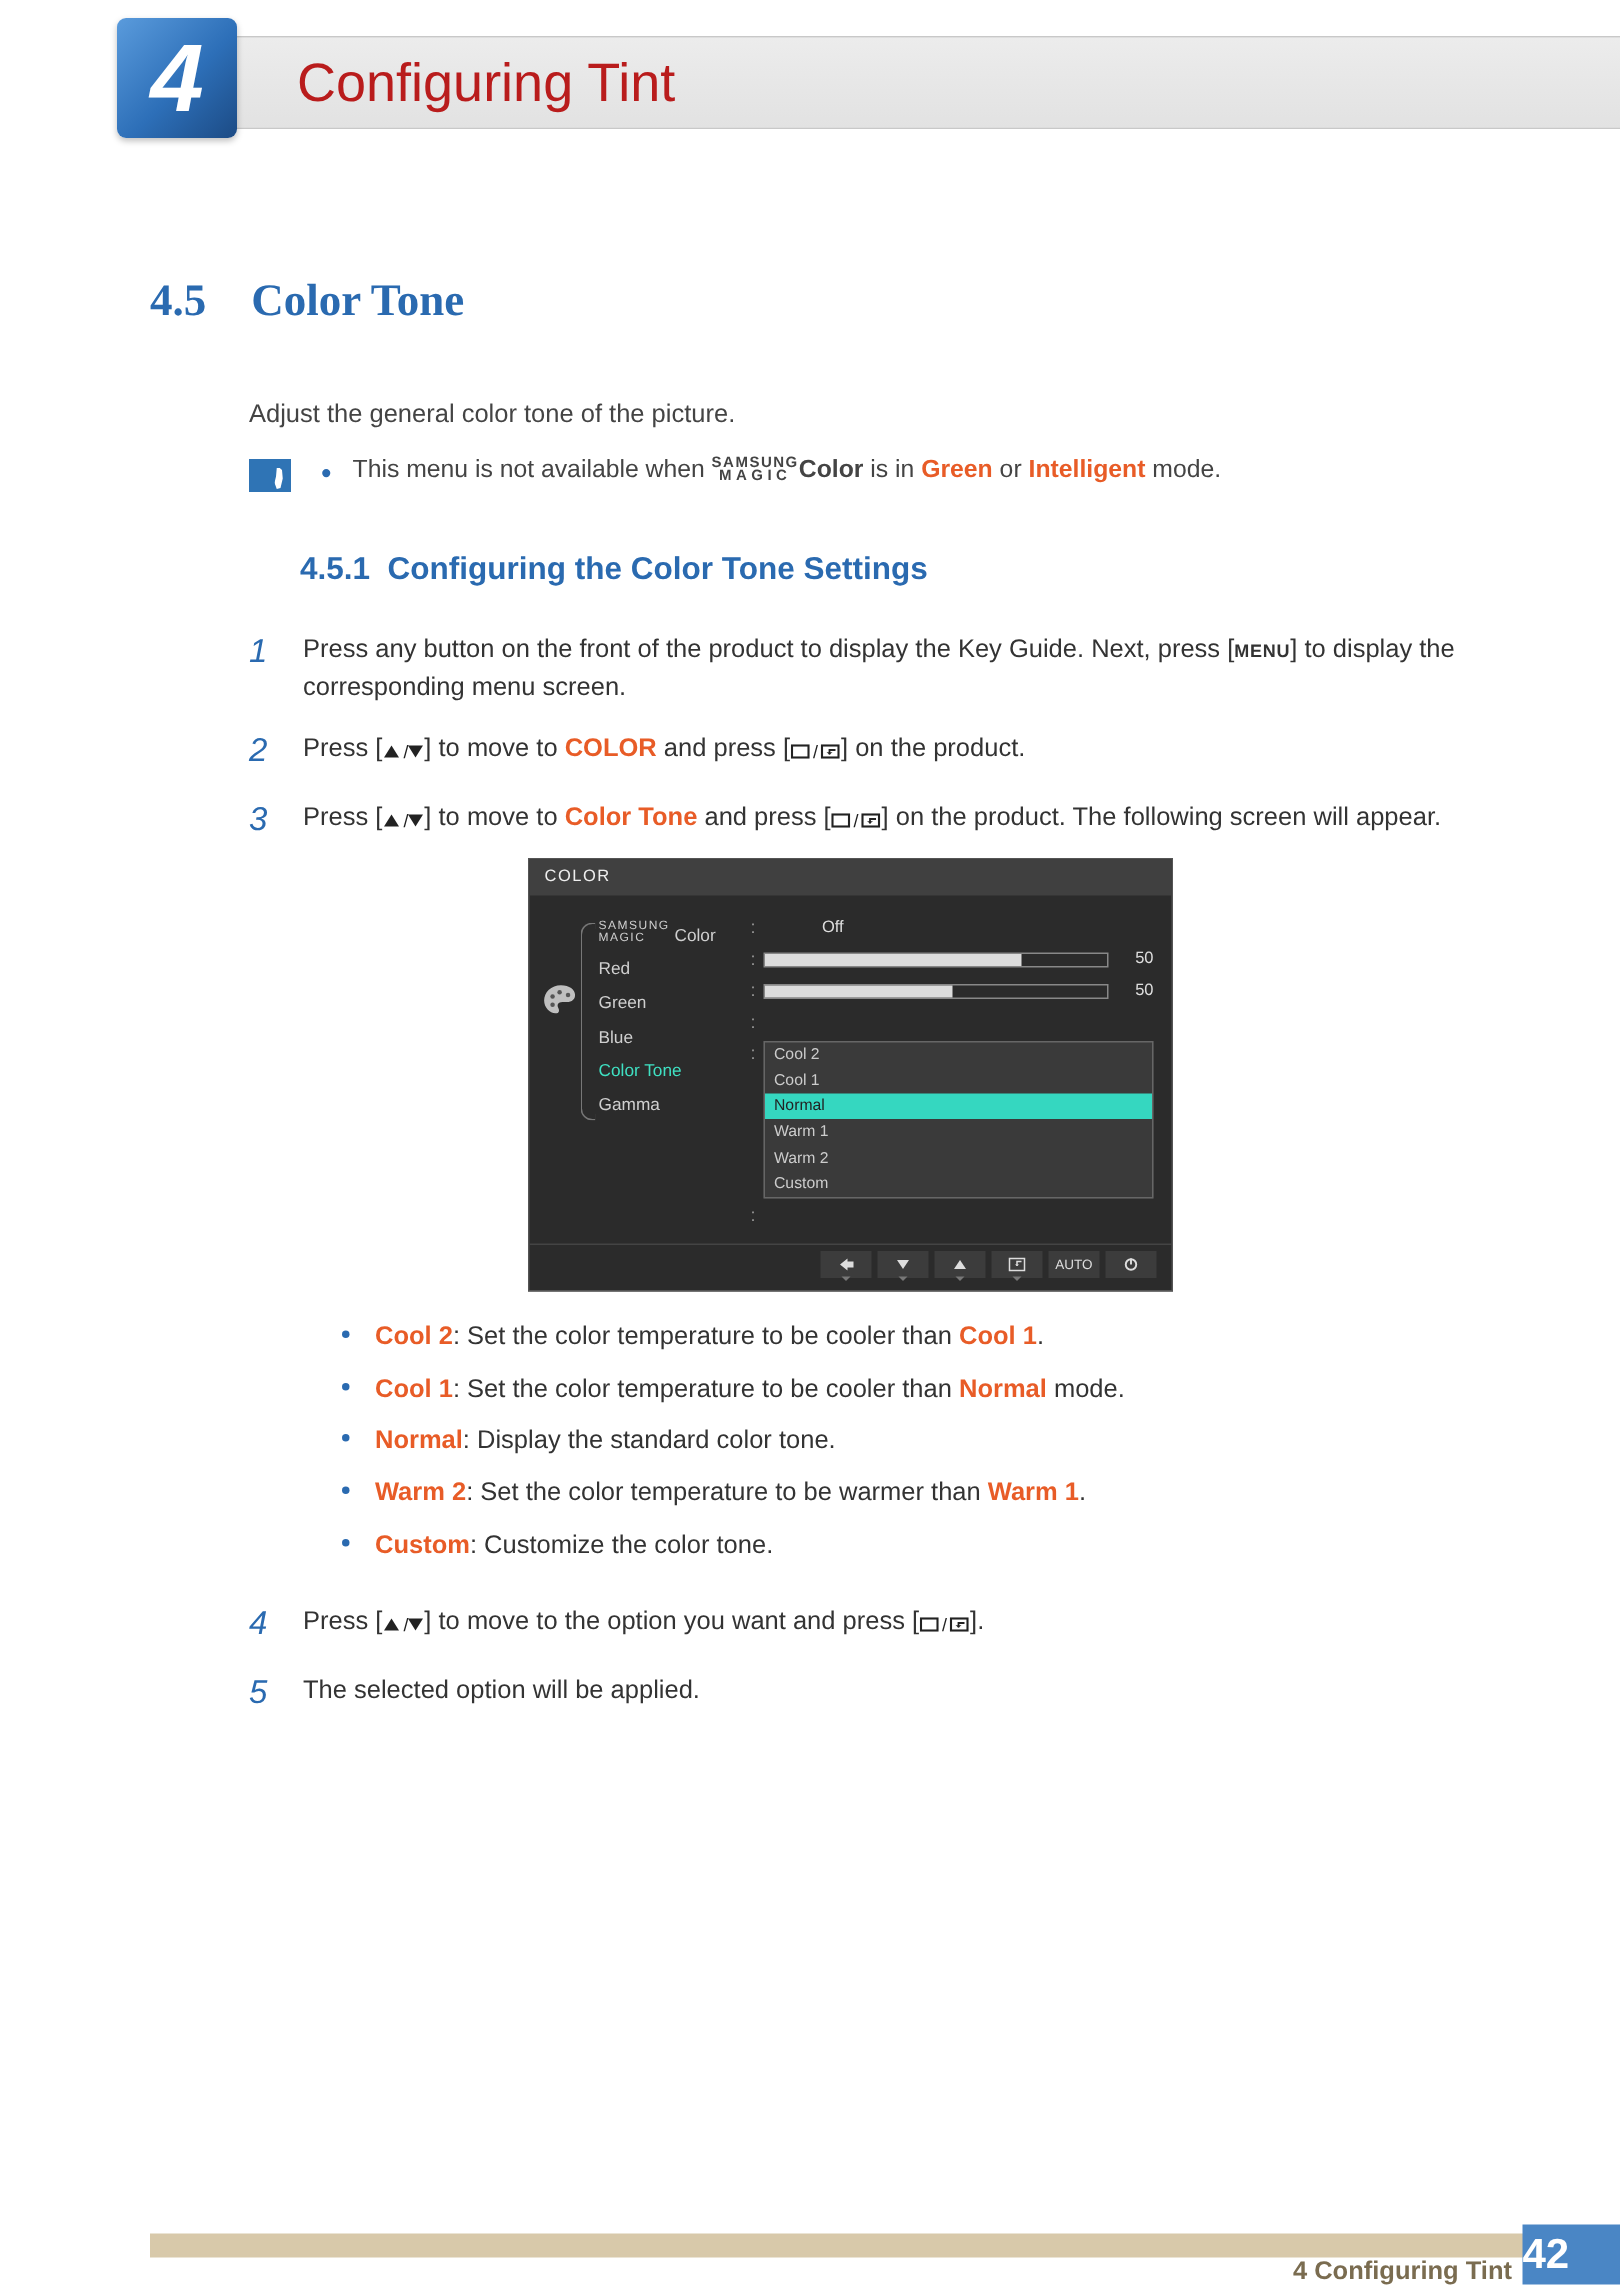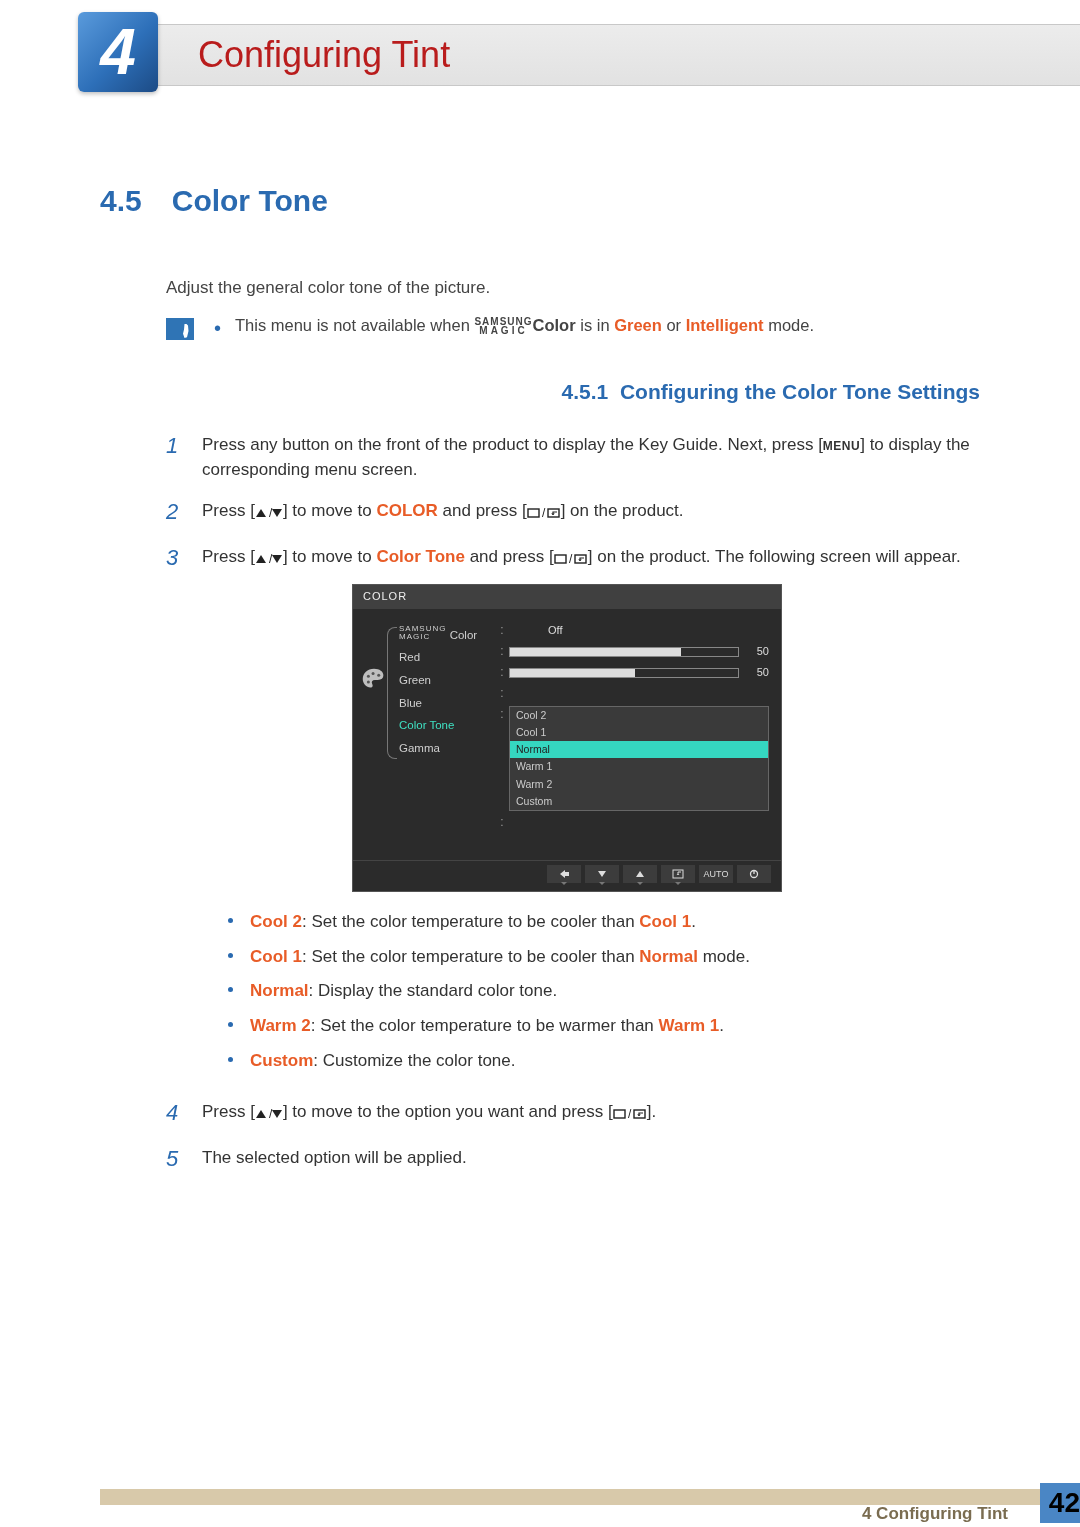--- a/index.html
+++ b/index.html
@@ -36,42 +36,42 @@
     left: 198px; top: 34px;
     font-size: 36px;
     color: #b91c1c;
     font-weight: 500;
   }
 
   
   .content { position: absolute; left: 100px; top: 184px; width: 880px; }
   .sec-num  { color:#2a6ab0; font-size:30px; font-weight:bold; }
   .sec-title{ color:#2a6ab0; font-size:30px; font-weight:bold; margin-left:30px; }
-  .sec-row  { display:flex; align-items:flex-start; margin-bottom:60px; }
+  .sec-row  { display:flex; align-items:flex-start; margin-bottom:48px;font-family:Liberation Serif, serif; }
 
   .intro    { margin-left:66px; font-size:17px; color:#444; margin-bottom:18px; }
 
   .note-row { display:flex; align-items:flex-start; margin-left:66px; margin-bottom:40px; }
   .note-icon{
     width:28px; height:22px; background:#2f74b5; position:relative; flex:0 0 28px;
     margin-right:20px; margin-top:2px;
   }
   .note-icon::after{
     content:""; position:absolute; right:3px; bottom:2px;
     width:10px; height:14px;
     background:#fff;
     clip-path: polygon(35% 0, 55% 0, 70% 10%, 75% 50%, 60% 95%, 35% 100%, 20% 70%, 30% 40%);
   }
   .note-dot { color:#2a6ab0; font-size:20px; line-height:12px; margin-right:14px; position:relative; top:6px; }
   .note-text{ font-size:16.5px; color:#444;text-align:center; }
   .magic-brand { font-weight:bold; font-size:10px; line-height:9px; display:inline-block; vertical-align:middle; letter-spacing:0; position:relative; top:-1px; }
   .magic-brand .l1{ display:block; letter-spacing:1px; }
   .magic-brand .l2{ display:block; letter-spacing:3px; }
 
-  .subhead  { margin-left:100px; color:#2a6ab0; font-size:21px; font-weight:bold; margin-bottom:26px;text-align:right; }
+  .subhead  { margin-left:100px; color:#2a6ab0; font-size:21px; font-weight:bold; margin-bottom:26px; }
 
   ol.steps { list-style:none; margin-left:66px; }
   ol.steps > li { display:flex; align-items:flex-start; margin-bottom:14px; font-size:17px; color:#333; line-height:1.45; }
   ol.steps .step-num { flex:0 0 36px; color:#2a6ab0; font-size:22px; font-style:italic; font-weight:500; }
   ol.steps .step-body{ flex:1; padding-top:3px; }
 
   .kw-red  { color:#e85c27; font-weight:bold; }
   .kbd-menu{ font-weight:bold; font-size:12px; letter-spacing:0.5px; }
   .sym     { font-size:14px; vertical-align:middle; }
   .sym svg { display:inline-block; vertical-align:middle; }
@@ -102,41 +102,41 @@
   .osd-row  { display:flex; align-items:center; height:18px; margin:3px 0; }
   .osd-colon{ width:14px; text-align:center; color:#999; }
   .osd-val  { color:#ddd; font-size:11px;margin-left:39px; }
   .slider   { flex:1; height:10px; border:1px solid #888; position:relative; margin-right:8px; }
   .slider .fill{ position:absolute; left:0; top:0; bottom:0; background:#ddd; }
   .slider-num{ width:22px; text-align:right; font-size:11px; color:#ddd; }
   .dropdown { flex:1; border:1px solid #666; background:#3a3a3a; }
   .dropdown .opt{ padding:1px 6px; font-size:10.5px; color:#ccc; }
   .dropdown .opt.hl{ background:#35d7c0; color:#222; }
 
-  .osd-foot { display:flex; justify-content:flex-end; gap:4px; padding:4px 10px 2px 10px; border-top:1px solid #444;margin-top:19px; }
+  .osd-foot { display:flex; justify-content:flex-end; gap:4px; padding:4px 10px 2px 10px; border-top:1px solid #444; }
   .osd-btn  { width:34px; height:18px; background:#3c3c3c; display:flex; align-items:center; justify-content:center; font-size:9px; color:#ddd; position:relative; }
   .osd-btn .dn{ position:absolute; bottom:-2px; left:50%; transform:translateX(-50%); width:0;height:0; border-left:3px solid transparent; border-right:3px solid transparent; border-top:3px solid #777; }
 
   
   ul.bullets{ list-style:none; margin:0 0 10px 26px; }
   ul.bullets li{ position:relative; padding-left:22px; margin:10px 0; font-size:17px; color:#333; }
   ul.bullets li::before{
     content:""; position:absolute; left:0; top:8px; width:5px; height:5px; background:#2a6ab0; border-radius:50%;
   }
 
   
   .footer{
     position:absolute; left:0; right:0; bottom:0; height:44px;
   }
   .footer-bar{ position:absolute; left:100px; right:0; top:6px; height:16px; background:#d8c9aa; }
   .footer-label{ position:absolute; right:72px; top:6px; font-size:17px; color:#7a6c50; font-weight:bold;margin-top:15px; }
   .footer-page{
-    position:absolute; right:0; top:0; width:40px; height:40px;
-    background:#4a86c5; color:#000000; font-size:28px; font-weight:bold;
-    display:flex; align-items:center; justify-content:flex-end;
+    position:absolute; right:0; top:0; width:65px; height:40px;
+    background:#4a86c5; color:#ffffff; font-size:28px; font-weight:bold;
+    display:flex; align-items:center; justify-content:flex-start;
   }
 </style>
 </head>
 <body>
 
 <div class="top-banner"></div>
 <div class="chapter-badge">
   <span>4</span>
 </div>
 <div class="chapter-title">Configuring Tint</div>

